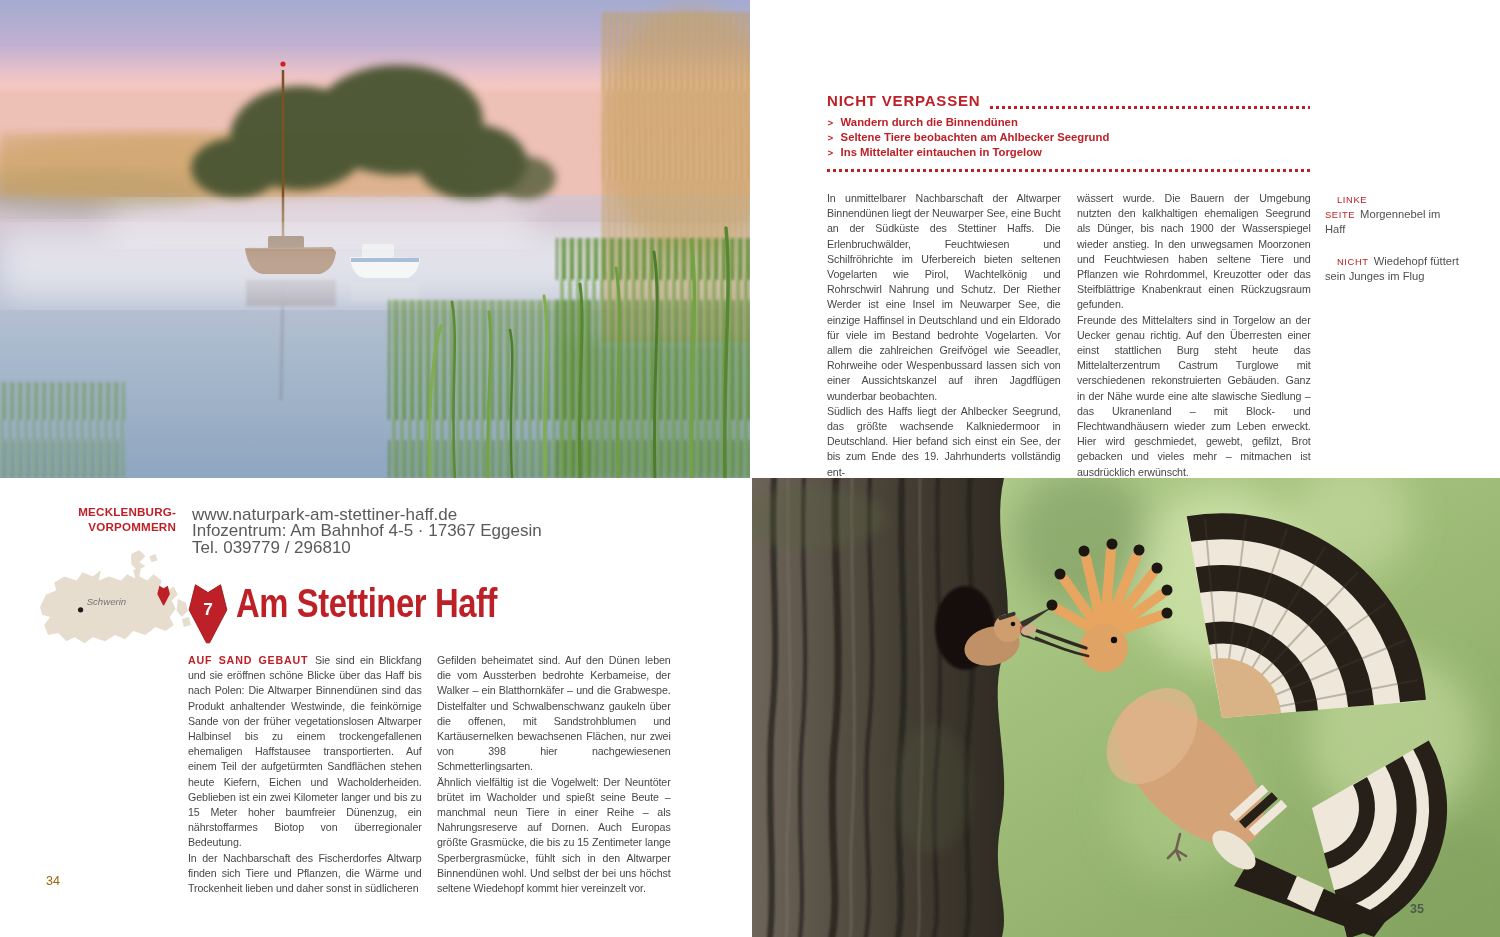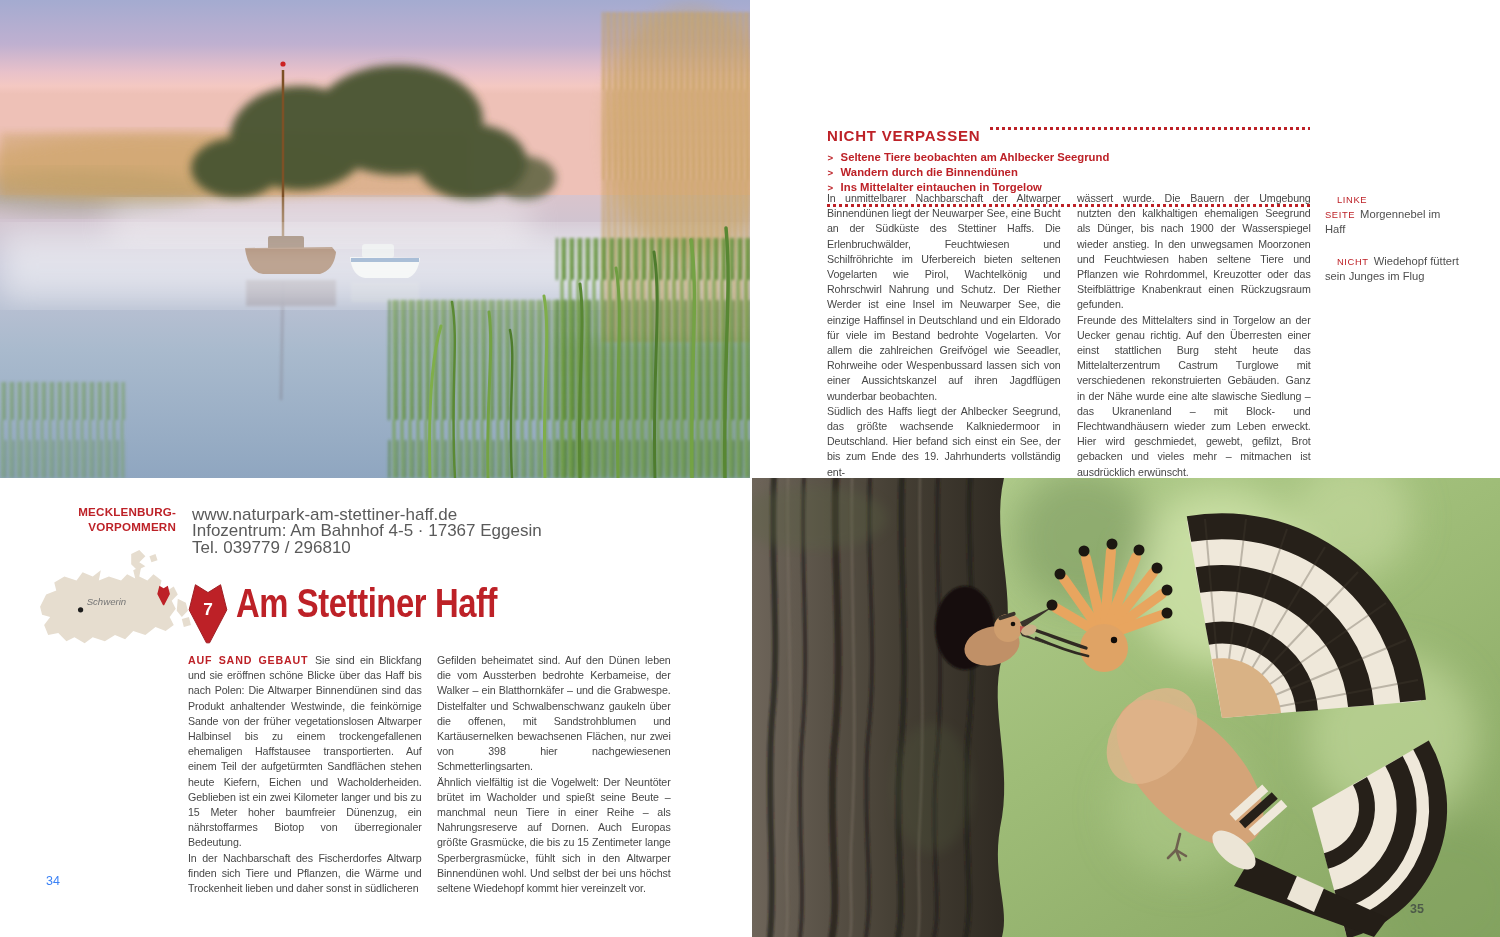--- a/index.html
+++ b/index.html
@@ -12,21 +12,21 @@
     overflow:hidden;font-family:"Liberation Sans",sans-serif;
     margin:0 auto;
   }
   
   .photo{position:absolute;overflow:hidden;}
   .photo svg{display:block;width:100%;height:100%;}
   .photo-lake{left:0;top:0;width:750px;height:478px;}
   .photo-hoopoe{left:752px;top:478px;width:748px;height:459px;}
   
   .dontmiss{position:absolute;left:827px;top:92px;width:483px;}
-  .dm-row{display:flex;align-items:flex-start;margin-top:35px;}
+  .dm-row{display:flex;align-items:flex-end;}
   .dm-title{font-size:15px;font-weight:bold;letter-spacing:0.8px;color:var(--red);white-space:nowrap;}
   .dotline{height:3px;background:repeating-linear-gradient(90deg,var(--red) 0 2.6px,transparent 2.6px 6px);}
   .dm-row .dotline{flex:1;margin-left:10px;}
   .dm-items{margin-top:7px;}
   .dm-item{font-size:11.3px;font-weight:bold;color:var(--red);line-height:13.8px;margin:1px 0;}
   .dm-item .arrow{display:inline-block;margin-right:7px;transform:scale(.85);}
   .dm-bottomline{margin-top:10px;}
   
   .col{
     position:absolute;width:254px;transform:scaleX(.92);transform-origin:0 0;
@@ -48,21 +48,21 @@
     font-size:11.6px;font-weight:bold;color:var(--red);line-height:15px;letter-spacing:0.2px;}
   .contact{position:absolute;left:192px;top:507px;font-size:17px;color:#5a5a5a;line-height:16.3px;}
   .mapwrap{position:absolute;left:34px;top:546px;width:162px;height:122px;font-style:italic;}
   .titlerow{position:absolute;left:186px;top:572px;display:flex;align-items:flex-start;}
   .titlepin{width:44px;height:82px;flex:0 0 auto;}
   .bigtitle{
     font-family:"Liberation Sans",sans-serif;font-weight:bold;font-size:41px;color:var(--red);
     letter-spacing:-0.5px;margin:8px 0 0 6px;transform:scaleX(.8);transform-origin:0 0;white-space:nowrap;
   }
   
-  .pagenum{position:absolute;font-size:12.5px;color:#3b82f6;}
+  .pagenum{position:absolute;font-size:12.5px;color:#a16207;}
   .pagenum-left{left:46px;top:874px;}
   .pagenum-right{left:1410px;top:902px;color:#4d5a49;font-weight:bold;}
 </style>
 </head>
 <body>
 
 <div class="page">
 
   <div class="photo photo-lake">
     <svg viewBox="0 0 750 478" preserveAspectRatio="none">
@@ -286,22 +286,22 @@
       </g>
     </svg>
   </div>
 
   <div class="dontmiss">
     <div class="dm-row">
       <div class="dm-title">NICHT VERPASSEN</div>
       <div class="dotline"></div>
     </div>
     <div class="dm-items">
+      <div class="dm-item"><span class="arrow">&gt;</span><span>Wandern durch die Binnendünen</span></div>
       <div class="dm-item"><span class="arrow">&gt;</span><span>Seltene Tiere beobachten am Ahlbecker Seegrund</span></div>
-      <div class="dm-item"><span class="arrow">&gt;</span><span>Wandern durch die Binnendünen</span></div>
       <div class="dm-item"><span class="arrow">&gt;</span><span>Ins Mittelalter eintauchen in Torgelow</span></div>
     </div>
     <div class="dotline dm-bottomline"></div>
   </div>
 
   <div class="col art-col1">
     <p>In unmittelbarer Nachbarschaft der Altwarper Binnendünen liegt der Neuwarper See, eine Bucht an der Südküste des Stettiner Haffs. Die Erlenbruchwälder, Feuchtwiesen und Schilfröhrichte im Uferbereich bieten seltenen Vogelarten wie Pirol, Wachtelkönig und Rohrschwirl Nahrung und Schutz. Der Riether Werder ist eine Insel im Neuwarper See, die einzige Haffinsel in Deutschland und ein Eldorado für viele im Bestand bedrohte Vogelarten. Vor allem die zahlreichen Greifvögel wie Seeadler, Rohrweihe oder Wespenbussard lassen sich von einer Aussichtskanzel auf ihren Jagdflügen wunderbar beobachten.</p>
     <p>Südlich des Haffs liegt der Ahlbecker Seegrund, das größte wachsende Kalkniedermoor in Deutschland. Hier befand sich einst ein See, der bis zum Ende des 19. Jahrhunderts vollständig ent-</p>
   </div>
   <div class="col art-col2">

